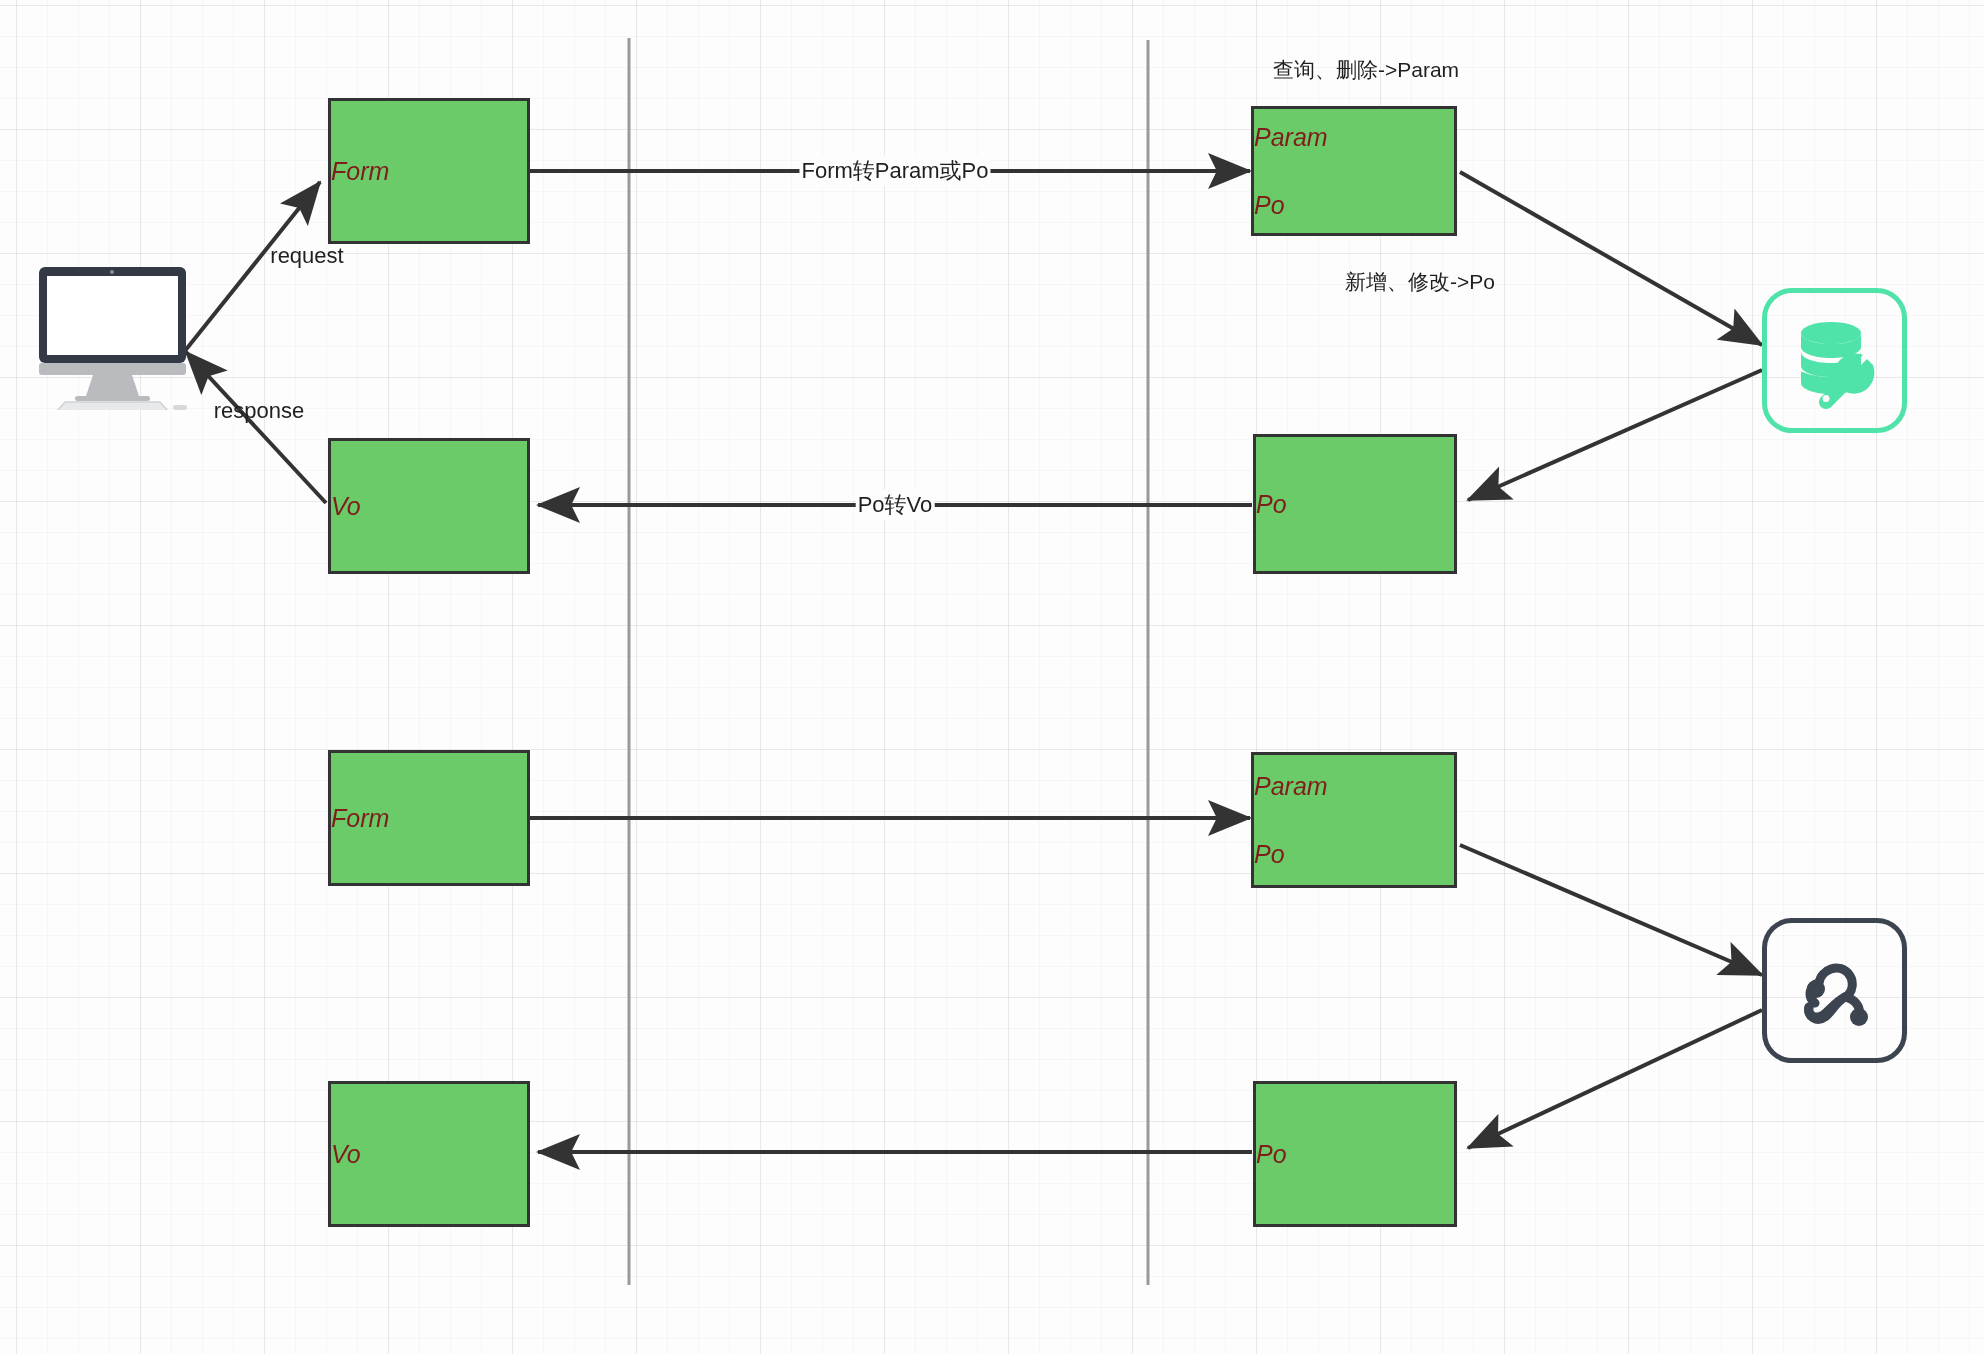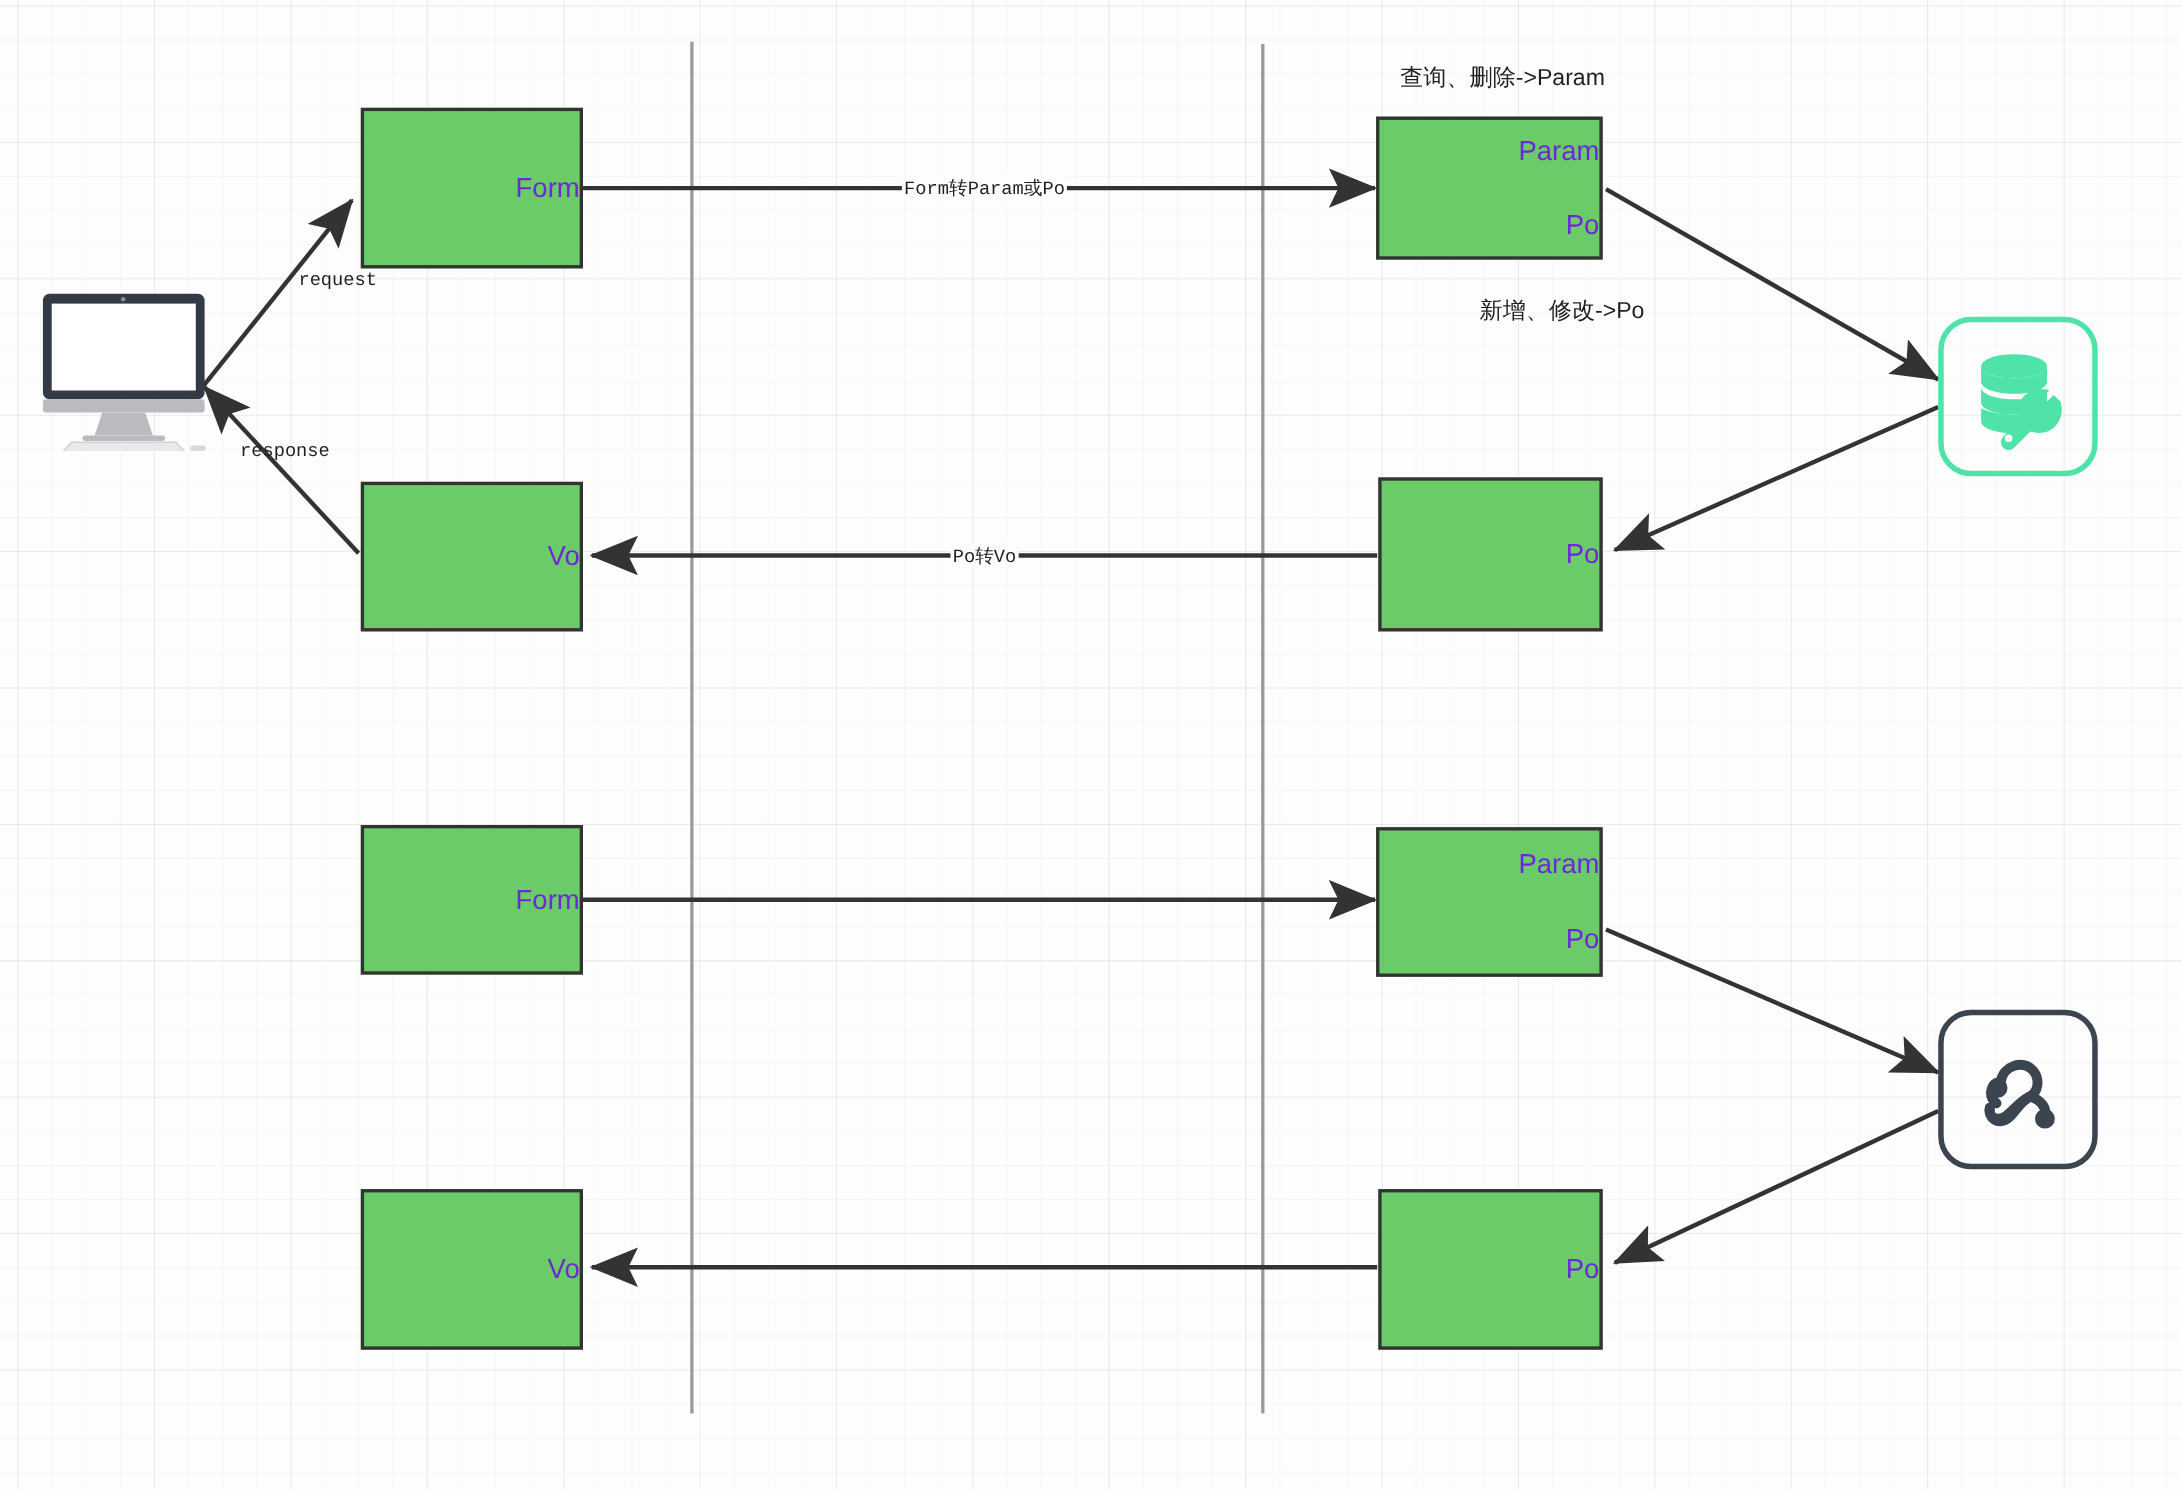--- a/index.html
+++ b/index.html
@@ -35,36 +35,36 @@
     height: 1354px;
     pointer-events: none;
   }
   .node-box {
     position: absolute;
     background: #6ACB68;
     border: 3px solid #333333;
     box-sizing: border-box;
     display: flex;
     flex-direction: column;
-    align-items: flex-end;
+    align-items: flex-start;
     justify-content: center;
-    color: #6d28d9;
+    color: #7f1d1d;
     font-size: 25px;
     line-height: 1.2;
+    font-style: italic;
   }
   .node-box .line2 { margin-top: 38px; }
   .edge-label {
     position: absolute;
-    font-size: 17px;
+    font-size: 22px;
     color: #1f1f1f;
     white-space: nowrap;
     background: transparent;
     transform: translate(-50%, -50%);
     padding: 0 2px;
-    font-family: Liberation Mono, monospace;
   }
   .edge-label.plain-bg {
     background: #fdfdfd;
   }
   .free-label {
     position: absolute;
     font-size: 21px;
     color: #1f1f1f;
     white-space: nowrap;
     transform: translate(-50%, -50%);

